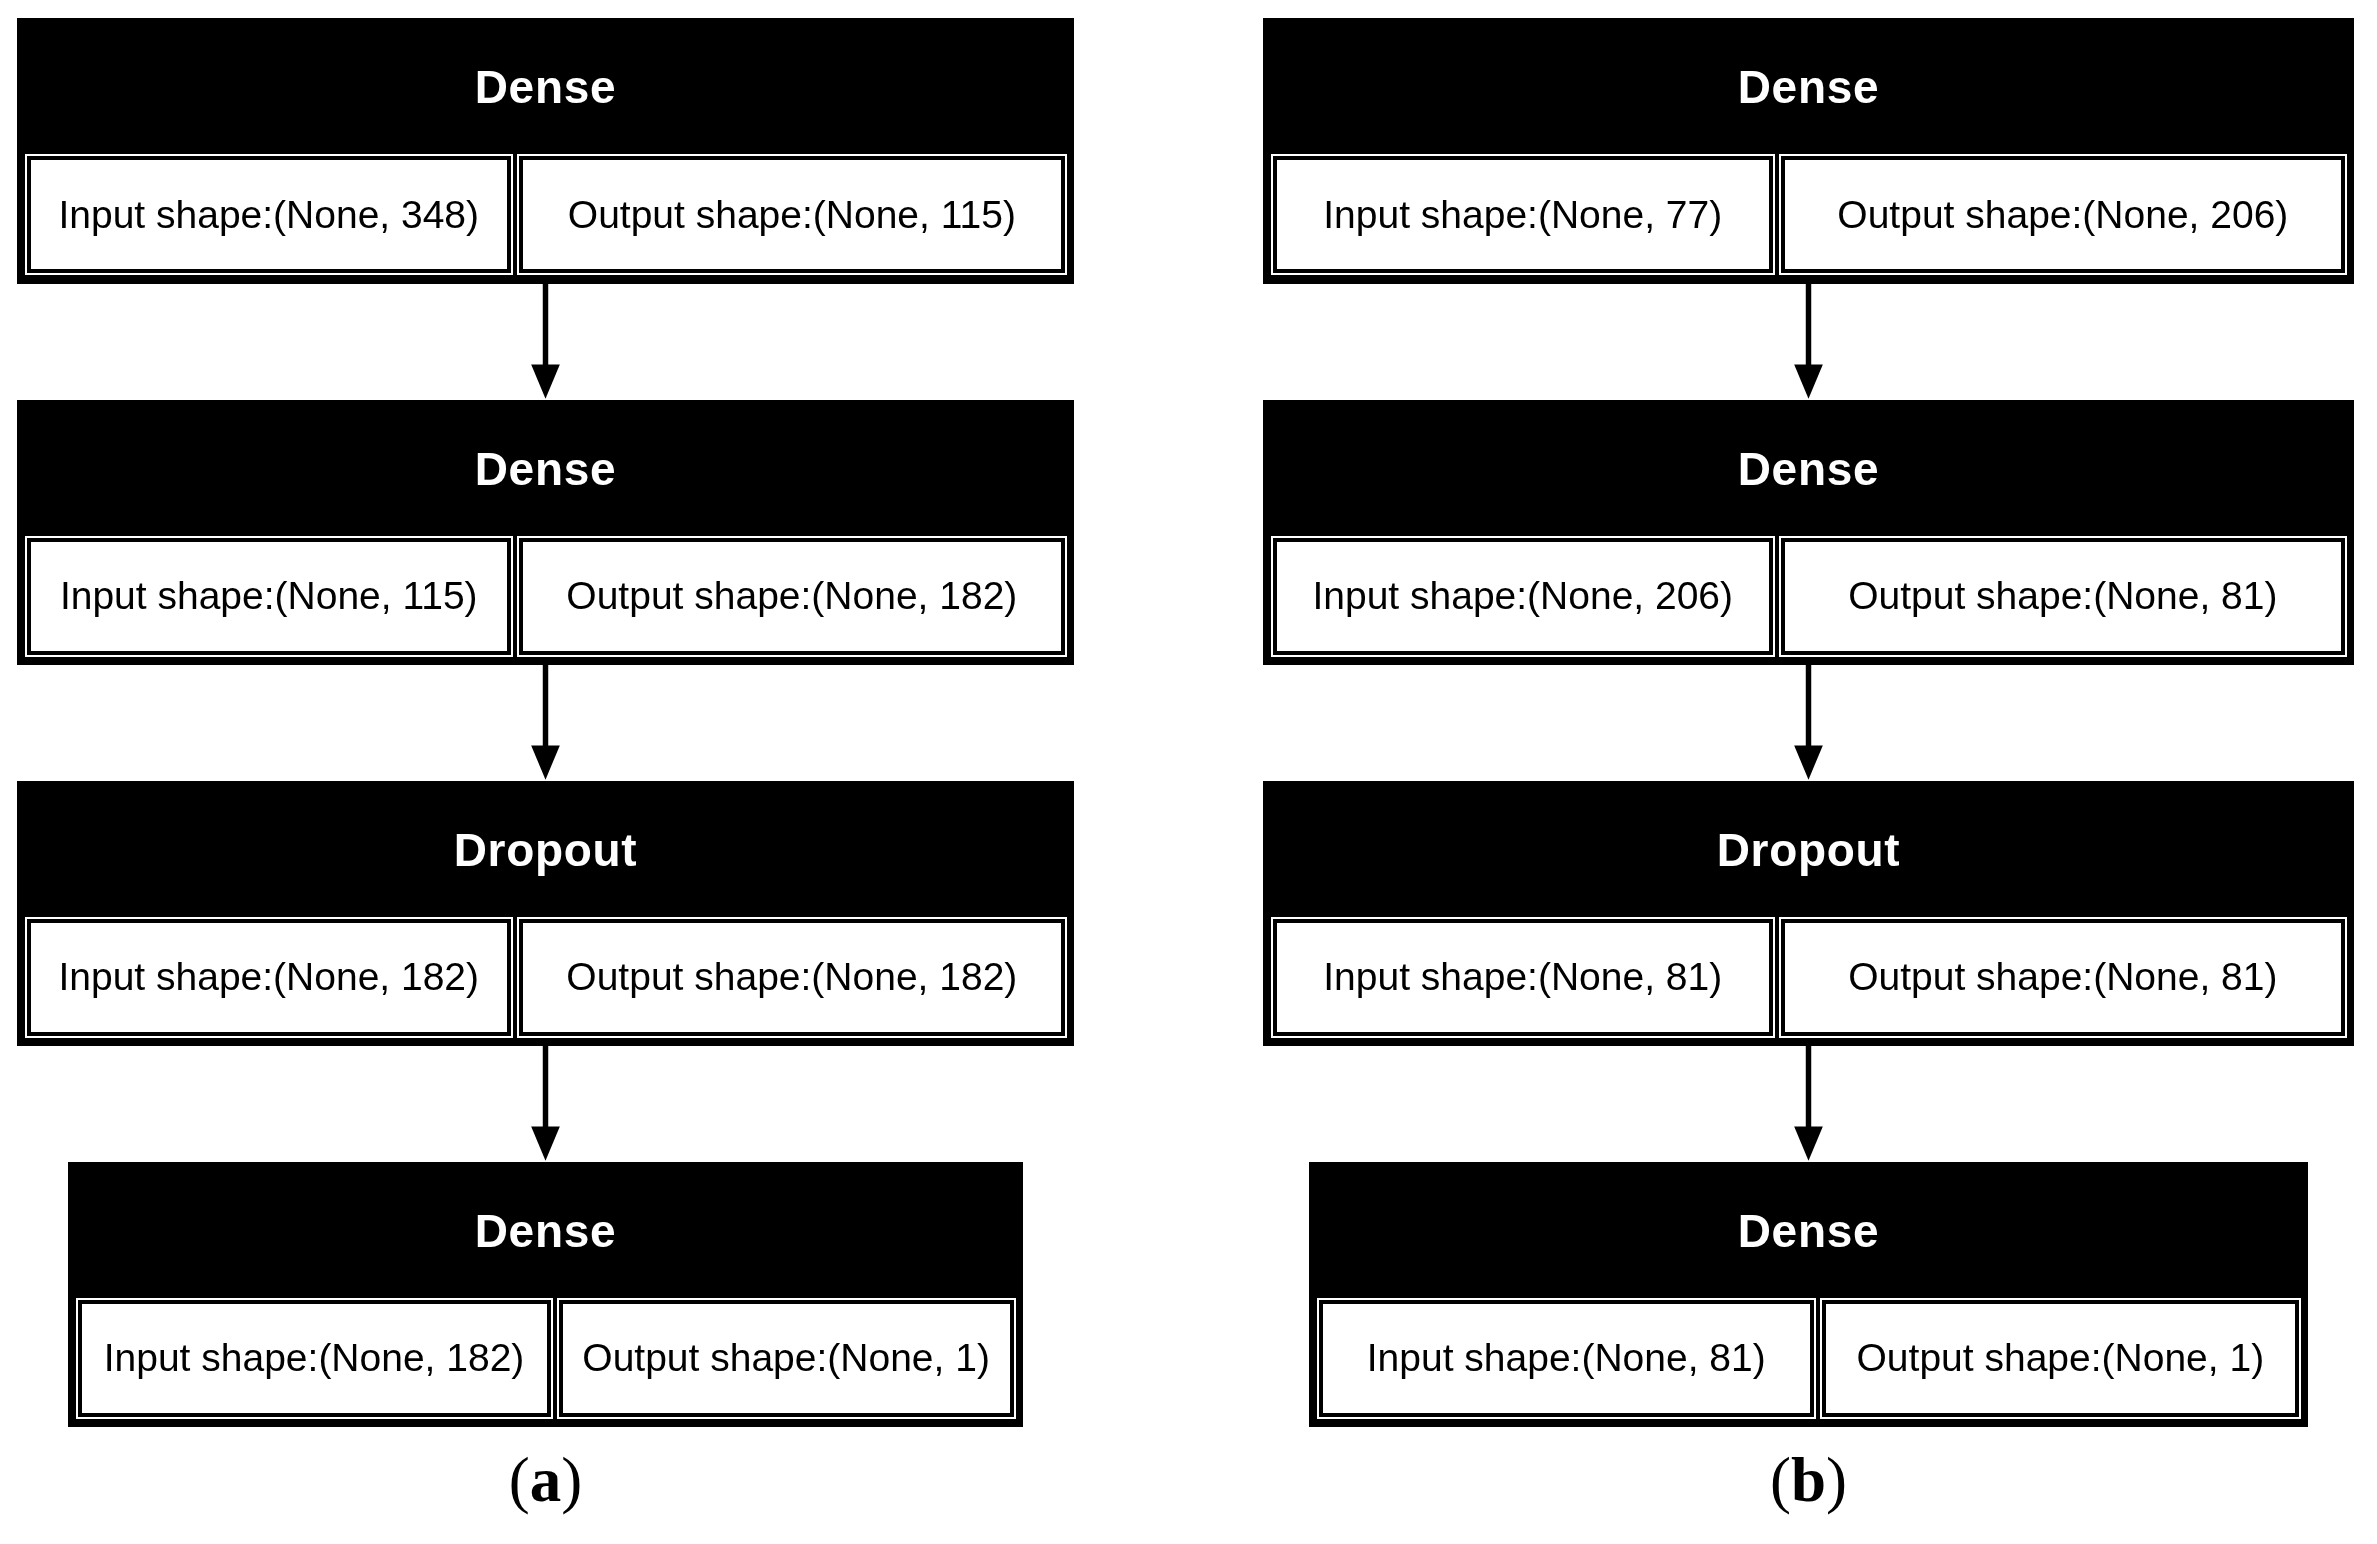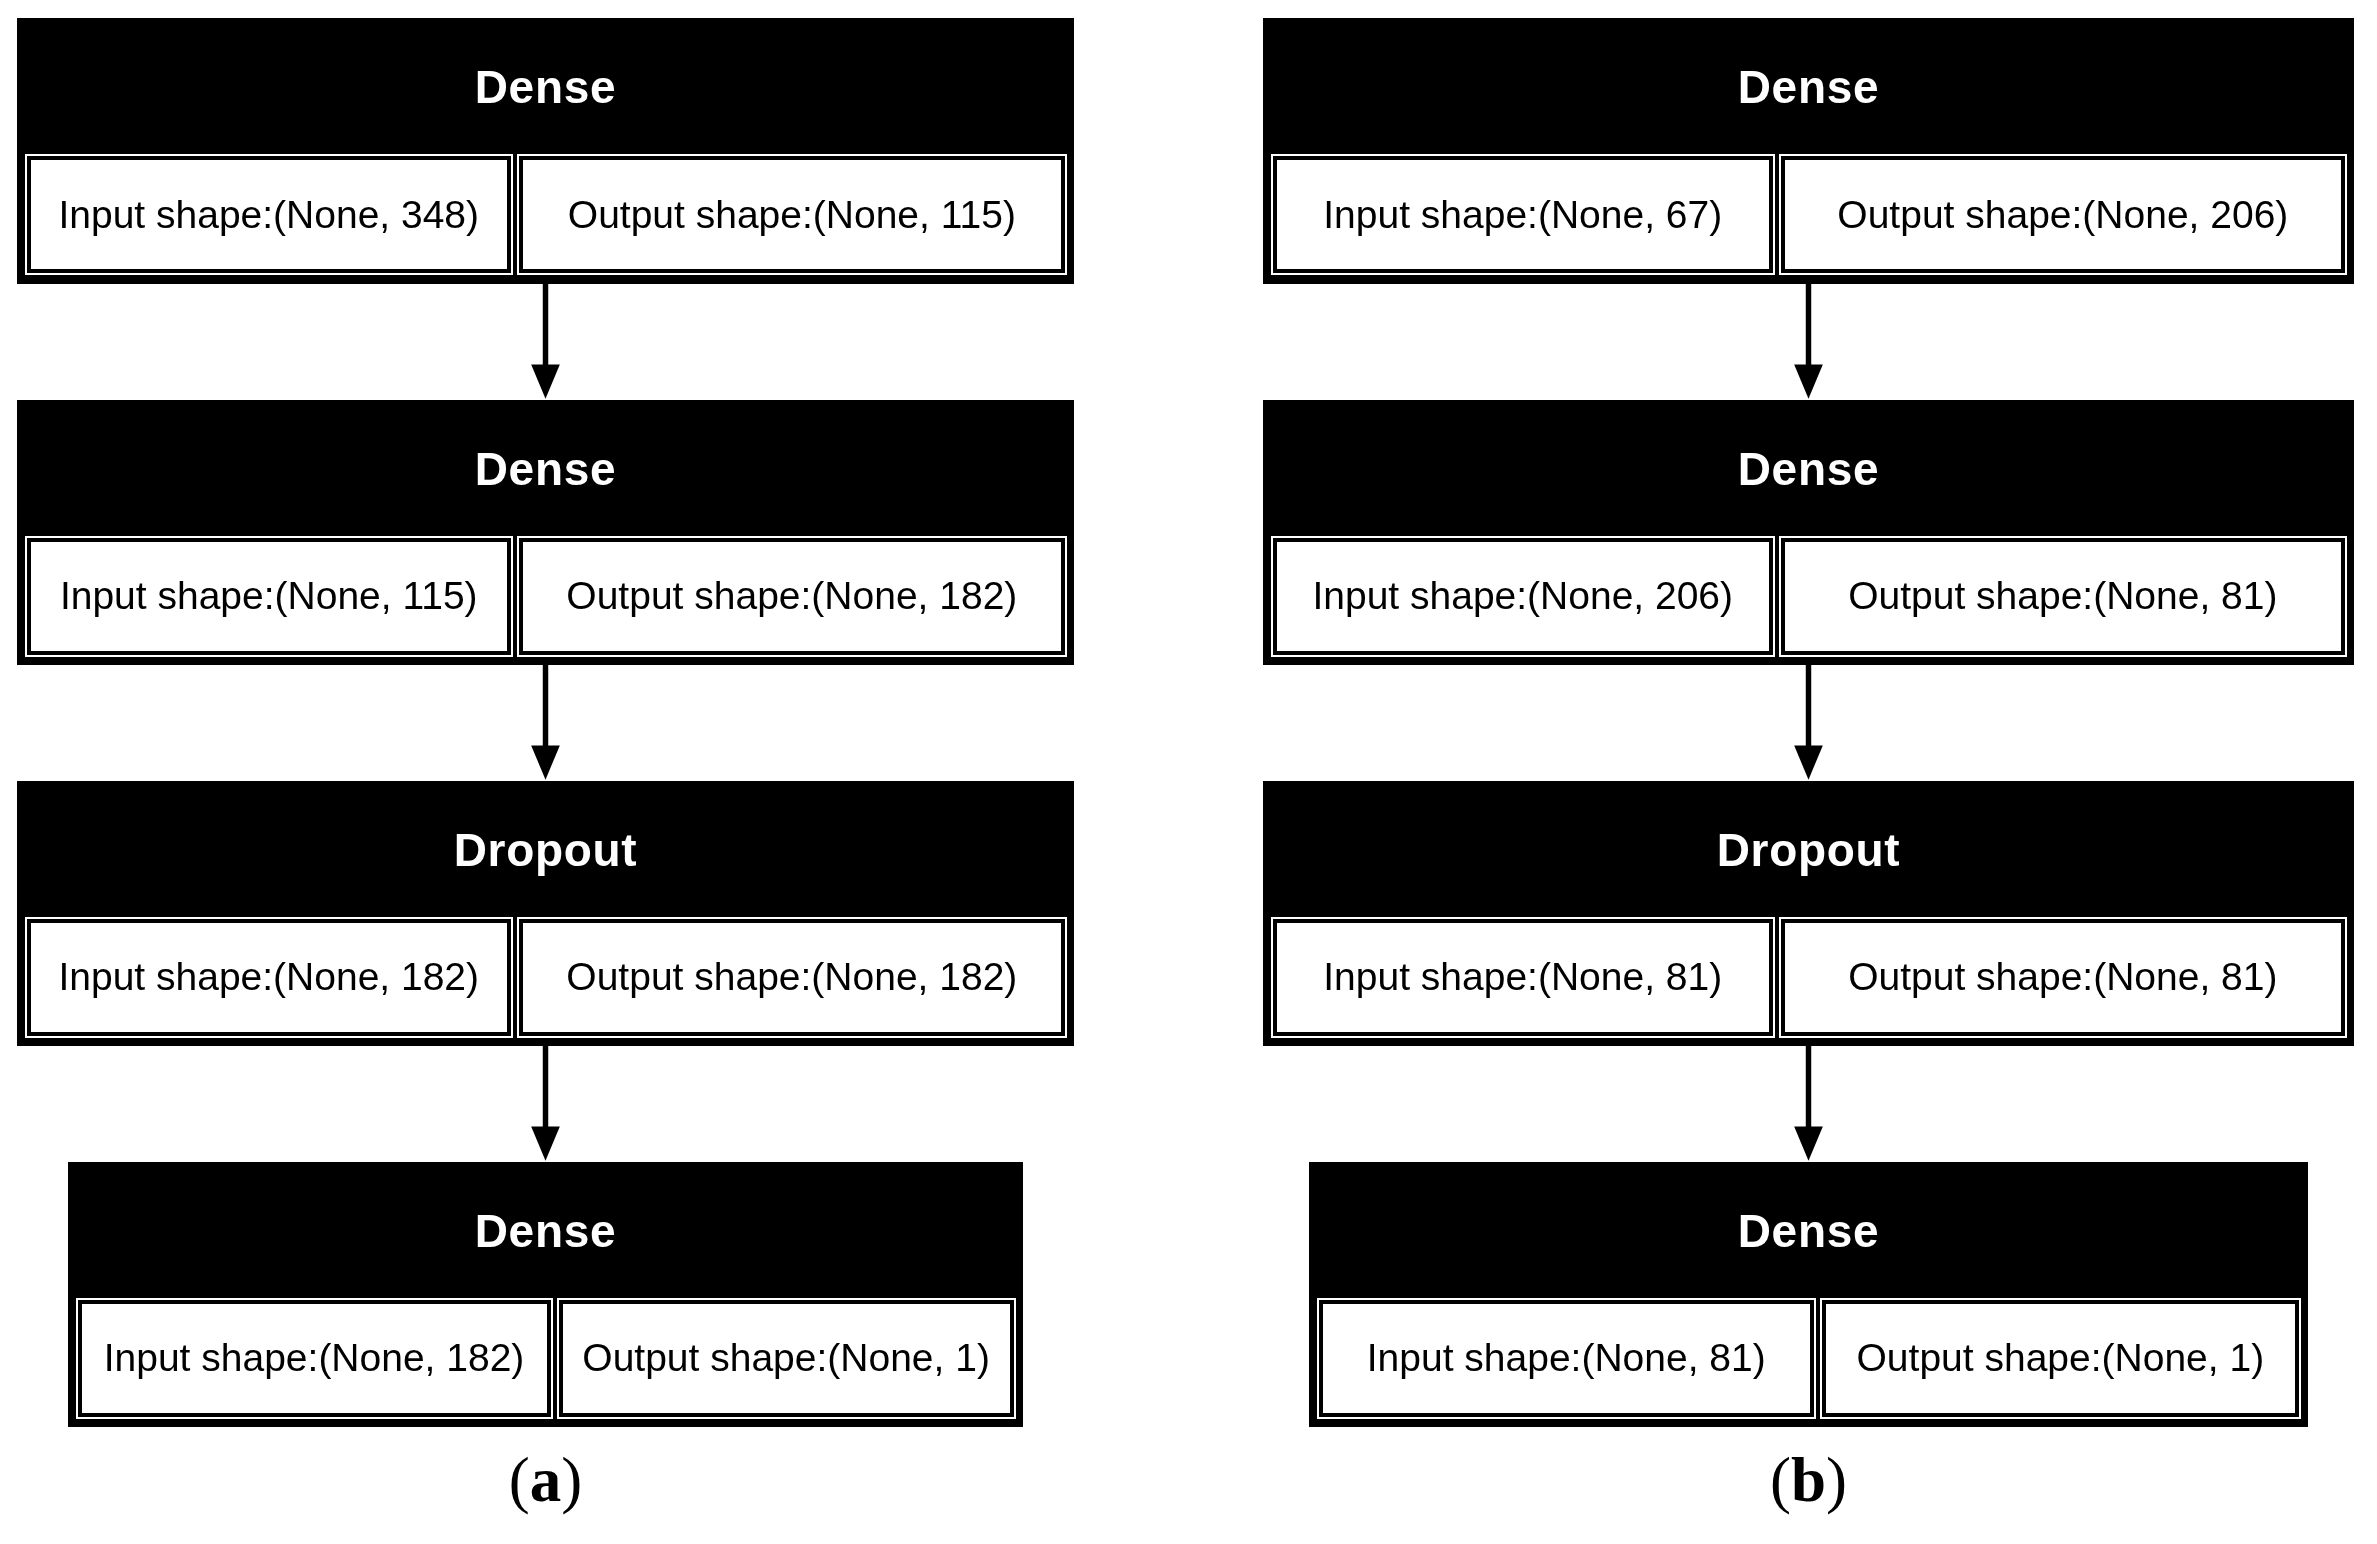--- a/index.html
+++ b/index.html
@@ -169,21 +169,21 @@
   <div class="caption"><span>(</span><span class="cap-letter">a</span><span>)</span></div>
 </div>
 
 <div class="column" id="col-b">
 
   <div class="block">
     <div class="block-header">Dense</div>
     <div class="block-cells">
       <div class="cell in">
           <span>Input shape: </span>
-          <span class="shape-value">(None, 67)</span>
+          <span class="shape-value">(None, 77)</span>
         </div>
       <div class="cell out">
           <span>Output shape: </span>
           <span class="shape-value">(None, 206)</span>
         </div>
     </div>
   </div>
 
   <div class="arrow">
     <svg width="41" height="116" viewBox="0 0 60 170">

